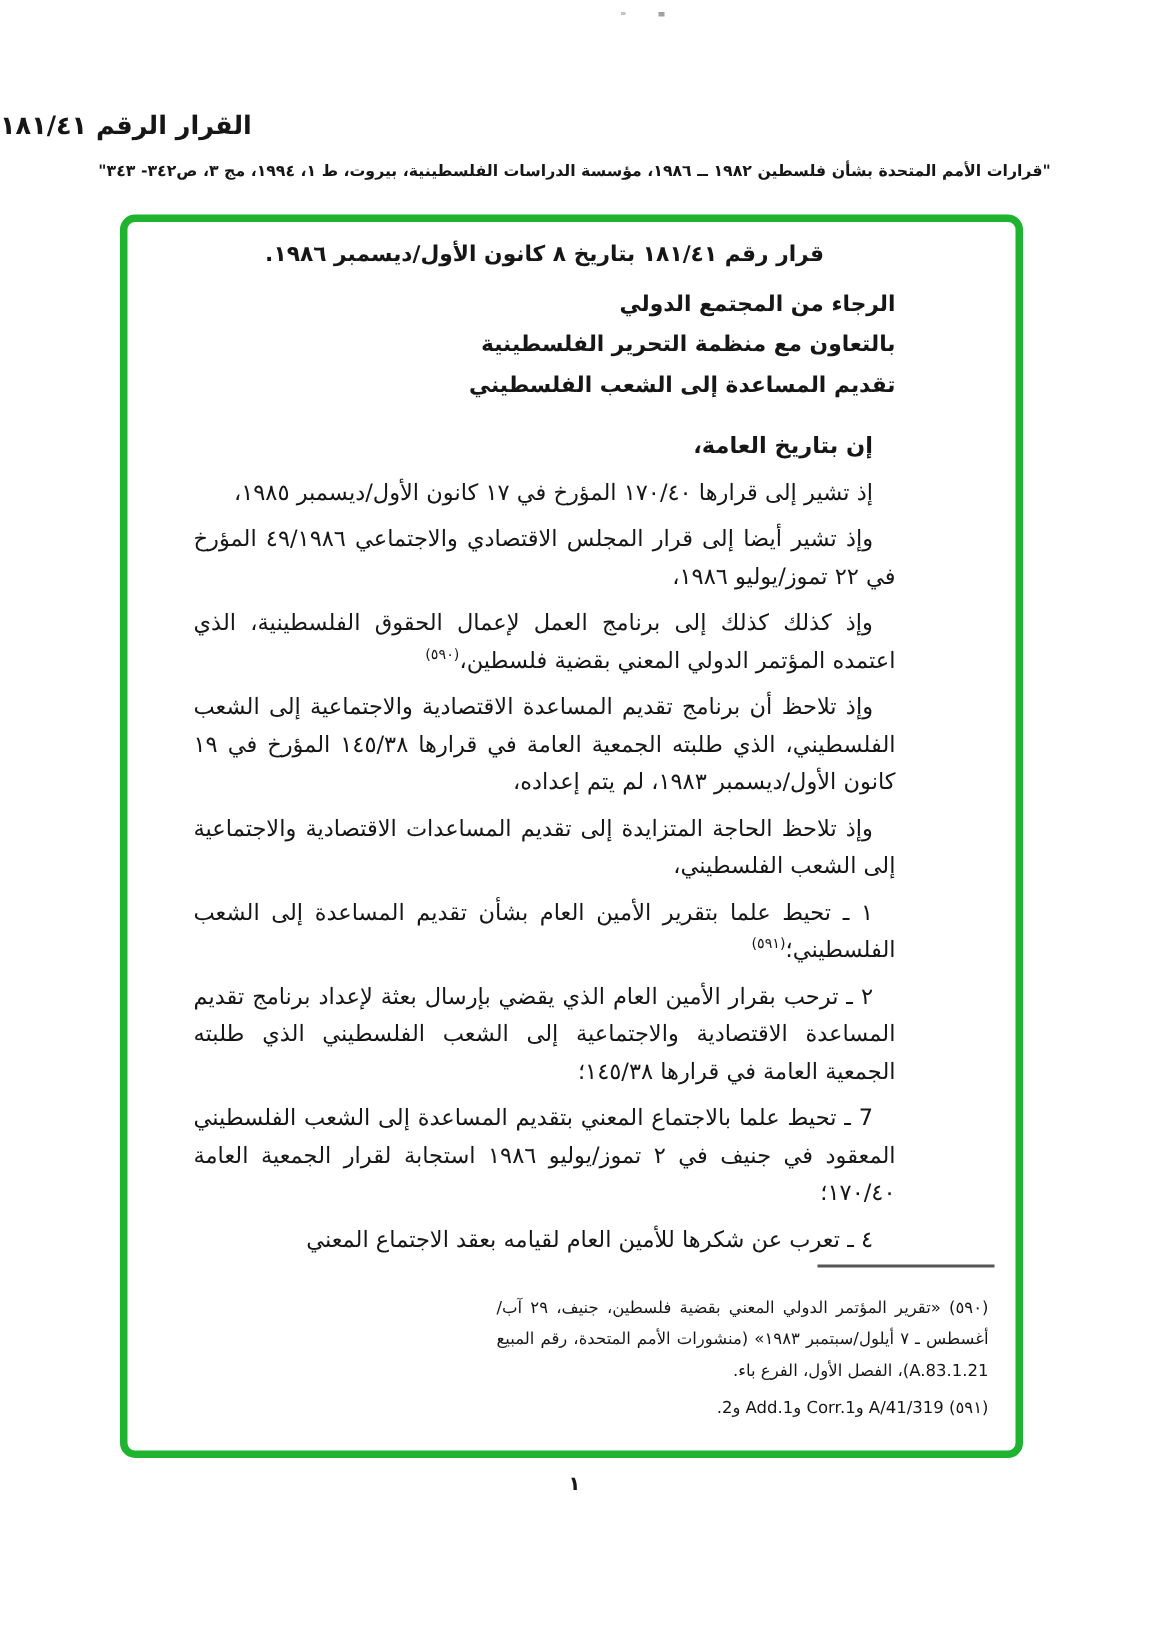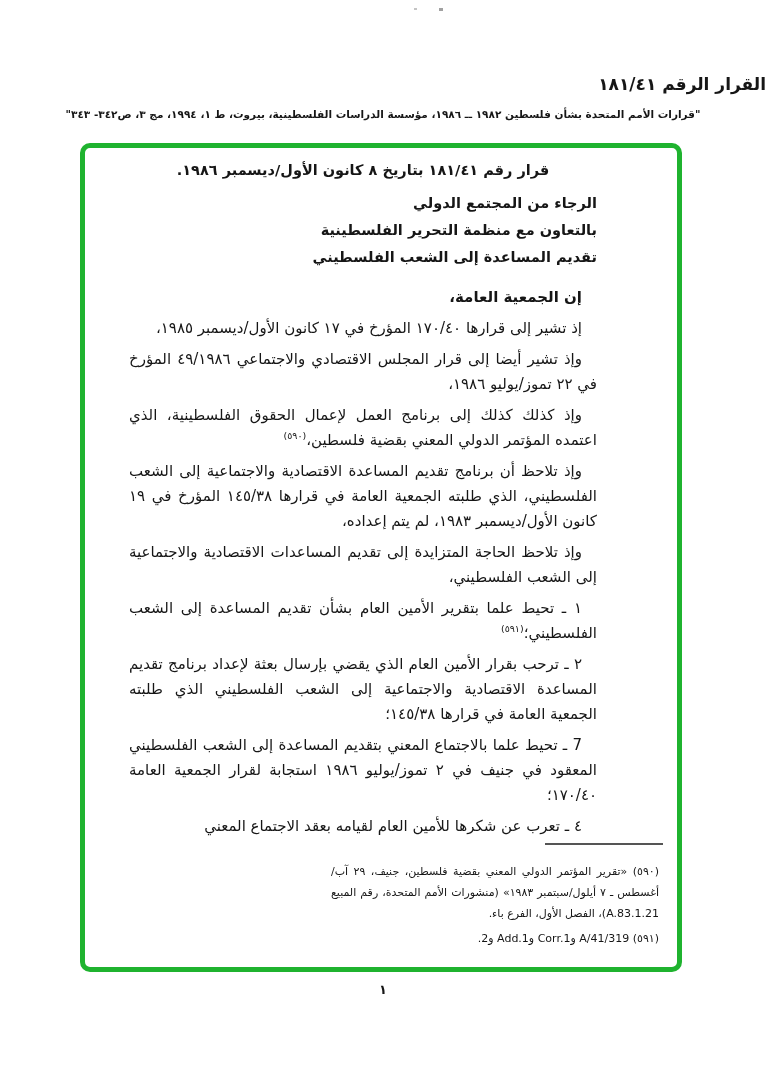--- a/index.html
+++ b/index.html
@@ -3,21 +3,21 @@
 <meta charset="utf-8">
 <style>
   html,body{margin:0;padding:0;}
   body{
     width:766px;height:1084px;position:relative;background:#ffffff;
     font-family:"DejaVu Sans",sans-serif;color:var(--ink,#161616);
     overflow:hidden;
   }
   .speck{position:absolute;background:#8a8a8a;}
   .title{
-    position:absolute;top:74px;left:0;width:100%;text-align:right;
+    position:absolute;top:74px;left:0;width:100%;text-align:left;
     direction:rtl;font-size:17px;font-weight:bold;letter-spacing:.2px;
   }
   .source{
     position:absolute;top:108px;left:0;width:100%;text-align:center;
     direction:rtl;font-size:10.5px;font-weight:bold;
   }
   .frame{
     position:absolute;left:80px;top:143px;width:592px;height:819px;
     border:5px solid var(--frame,#1fb32f);border-radius:10px;
   }
@@ -59,21 +59,21 @@
 <div class="frame">
   <div class="doc">
     <p class="doc-heading">قرار رقم ١٨١/٤١ بتاريخ ٨ كانون الأول/ديسمبر ١٩٨٦.</p>
 
     <div class="subject">
       <div>الرجاء من المجتمع الدولي</div>
       <div>بالتعاون مع منظمة التحرير الفلسطينية</div>
       <div>تقديم المساعدة إلى الشعب الفلسطيني</div>
     </div>
 
-    <p class="para opening">إن الجمعية العامة،</p>
+    <p class="para opening">إن بتاريخ العامة،</p>
 
     <div>
         <p class="para"><b>إذ تشير</b> إلى قرارها ١٧٠/٤٠ المؤرخ في ١٧ كانون الأول/ديسمبر ١٩٨٥،</p>
         <p class="para"><b>وإذ تشير أيضا</b> إلى قرار المجلس الاقتصادي والاجتماعي ٤٩/١٩٨٦ المؤرخ في ٢٢ تموز/يوليو ١٩٨٦،</p>
         <p class="para"><b>وإذ كذلك كذلك</b> إلى برنامج العمل لإعمال الحقوق الفلسطينية، الذي اعتمده المؤتمر الدولي المعني بقضية فلسطين،<sup>(٥٩٠)</sup></p>
         <p class="para"><b>وإذ تلاحظ</b> أن برنامج تقديم المساعدة الاقتصادية والاجتماعية إلى الشعب الفلسطيني، الذي طلبته الجمعية العامة في قرارها ١٤٥/٣٨ المؤرخ في ١٩ كانون الأول/ديسمبر ١٩٨٣، لم يتم إعداده،</p>
         <p class="para"><b>وإذ تلاحظ</b> الحاجة المتزايدة إلى تقديم المساعدات الاقتصادية والاجتماعية إلى الشعب الفلسطيني،</p>
         <p class="para"><span>١ ـ </span><b>تحيط علما</b> بتقرير الأمين العام بشأن تقديم المساعدة إلى الشعب الفلسطيني؛<sup>(٥٩١)</sup></p>
         <p class="para"><span>٢ ـ </span><b>ترحب</b> بقرار الأمين العام الذي يقضي بإرسال بعثة لإعداد برنامج تقديم المساعدة الاقتصادية والاجتماعية إلى الشعب الفلسطيني الذي طلبته الجمعية العامة في قرارها ١٤٥/٣٨؛</p>
         <p class="para"><span>7 ـ </span><b>تحيط علما</b> بالاجتماع المعني بتقديم المساعدة إلى الشعب الفلسطيني المعقود في جنيف في ٢ تموز/يوليو ١٩٨٦ استجابة لقرار الجمعية العامة ١٧٠/٤٠؛</p>

